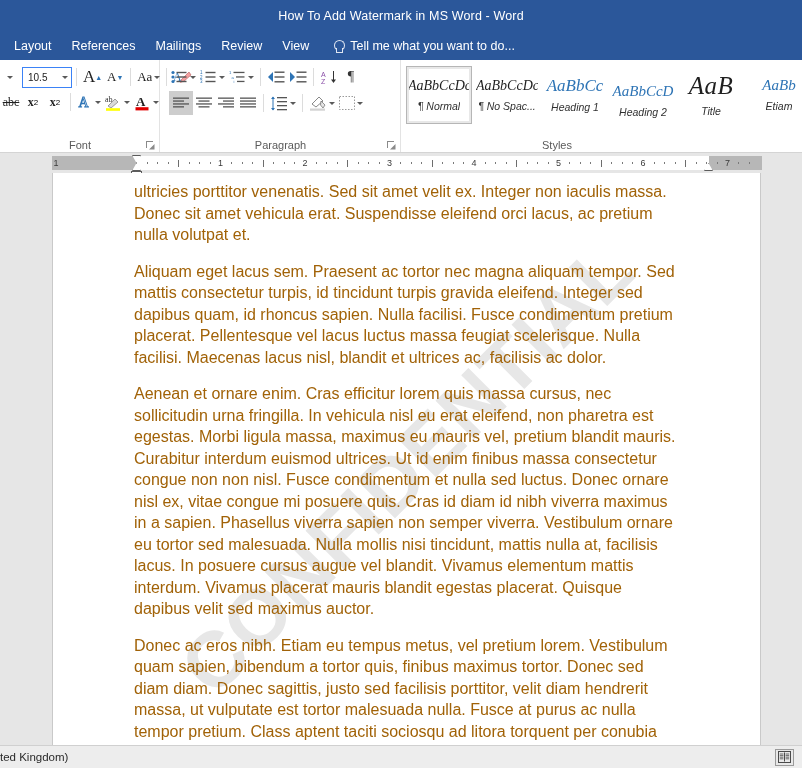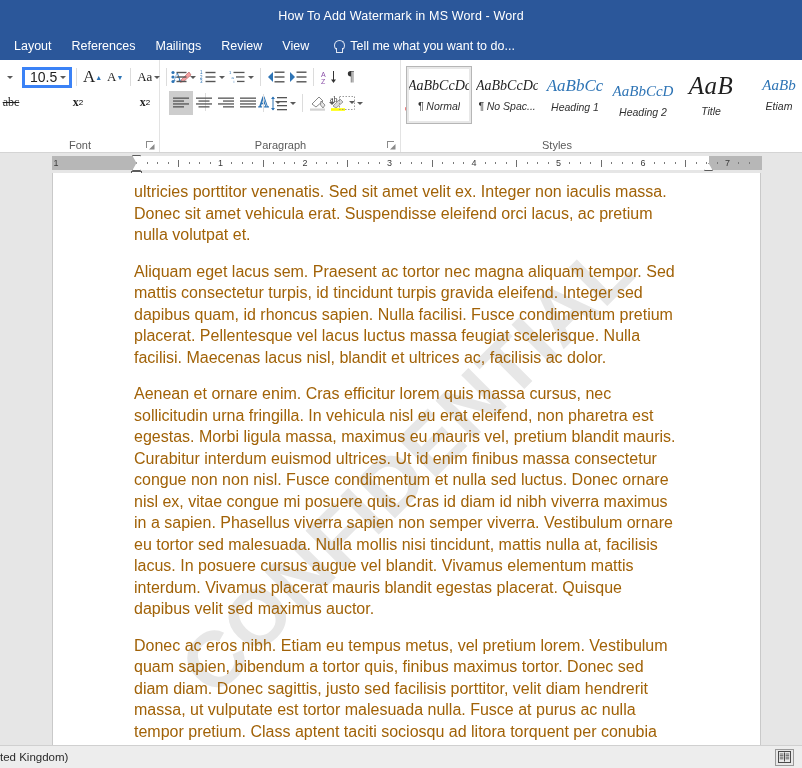--- a/index.html
+++ b/index.html
@@ -82,22 +82,22 @@
   .caret {
     width: 0; height: 0; margin-left: 2px;
     border-left: 3px solid transparent; border-right: 3px solid transparent;
     border-top: 3.5px solid #5a5a5a;
   }
   .sep { width: 1px; height: 18px; background: #dcdcdc; margin: 0 4px; }
 
   
   .fontsize-box {
     display: flex; align-items: center; justify-content: space-between;
-    width: 50px; height: 21px; border: 3px solid #3b82f6; background: #fff;
-    font-size: 14px; color: #222; padding: 0 3px 0 5px;
+    width: 50px; height: 21px; border: 1px solid #3b82f6; background: #fff;
+    font-size: 10px; color: #222; padding: 0 3px 0 5px;
   }
   .prechev { width: 0;height:0;border-left:3px solid transparent;border-right:3px solid transparent;border-top:3.5px solid #5a5a5a; margin-right:3px;}
 
   .icoA { font-family: "Liberation Serif", serif; font-weight: 400; color: #1f1f1f; }
 
   
   .stylebox {
     width: 66px; height: 58px; border: 1px solid transparent;
     display: flex; flex-direction: column; align-items: center; justify-content: center;
     background: #fff; cursor: default; font-style: italic;
@@ -248,21 +248,21 @@
         </div>
         <div class="sep"></div>
         <div class="btn">
           <svg width="19" height="17" viewBox="0 0 19 17">
             <text x="0" y="12" font-family="Liberation Serif, serif" font-size="12" fill="#2e74b5">A</text>
             <path d="M8 11 L16 3 L18 6 L10 13 Z" fill="#f4a0a0" stroke="#c06a6a" stroke-width=".7"></path>
             <path d="M8 11 L10 13 L7 14 Z" fill="#d88"></path>
           </svg>
         </div>
       </div>
-      <div class="row" style="top:31px; left:60px;gap:45px;">
+      <div class="row" style="top:31px; left:60px;">
         <div class="btn">
           <span class="icoA" style="font-size:12px;text-decoration:line-through;">abc</span>
         </div>
         <div class="btn">
           <span class="icoA" style="font-size:12px;font-weight:700;">x</span>
             <span style="font-size:8px;vertical-align:sub;">2</span>
         </div>
         <div class="btn">
           <span class="icoA" style="font-size:12px;font-weight:700;">x</span>
             <span style="font-size:8px;vertical-align:super;">2</span>

